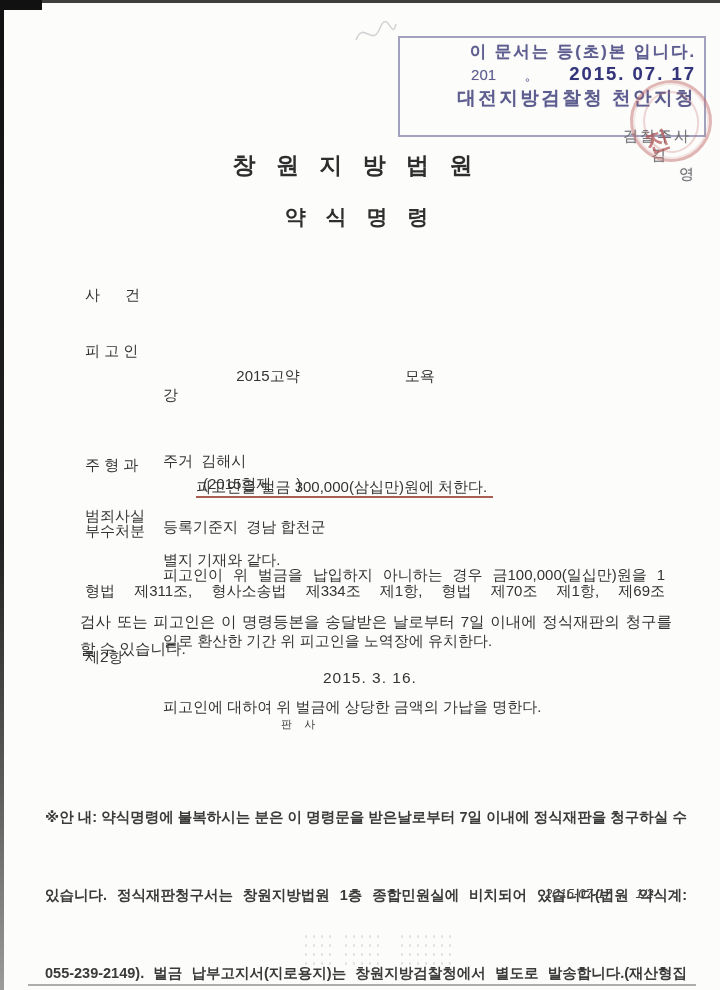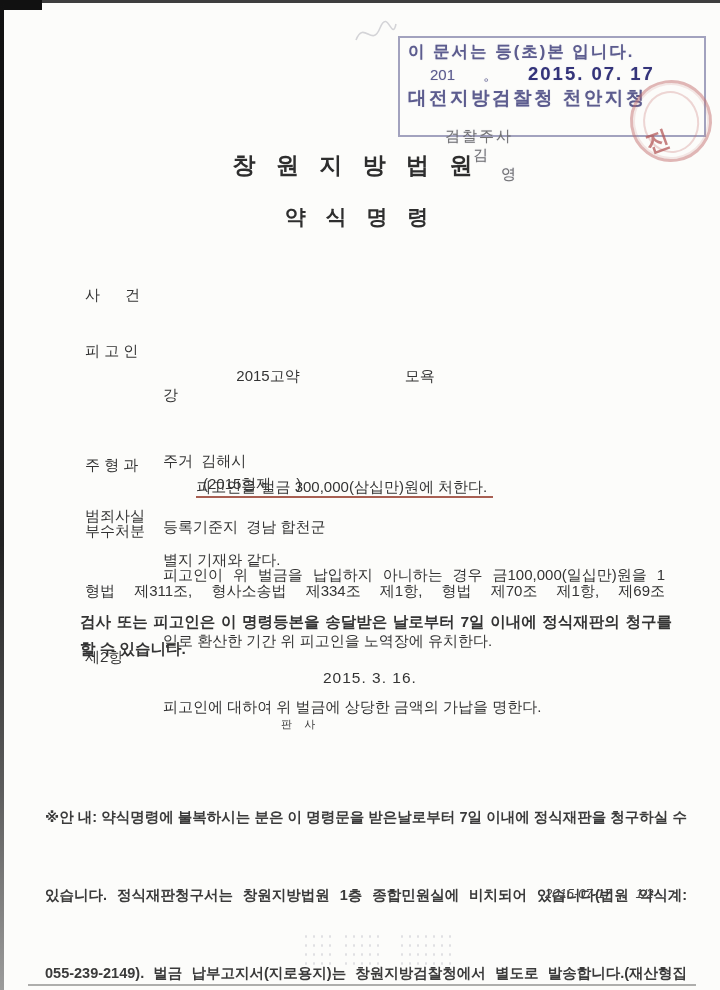--- a/index.html
+++ b/index.html
@@ -15,21 +15,21 @@
   .edge-left{position:absolute;left:0;top:0;width:4px;height:990px;
     background:linear-gradient(180deg,#111 0%,#222 55%,rgba(40,40,40,.75) 80%,rgba(60,60,60,.5) 100%);}
   .edge-bottom{position:absolute;left:28px;top:984px;width:668px;height:2px;background:#9a9a98;opacity:.8;}
   .pencil{position:absolute;left:352px;top:14px;opacity:.55;}
   
   .stamp{
     position:absolute;left:398px;top:36px;width:308px;height:101px;
     border:2px solid rgba(88,88,140,.55);
     box-sizing:border-box;padding:3px 8px 2px 8px;
     display:flex;flex-direction:column;justify-content:space-between;
-    color:#5c5c8e;text-shadow:0 0 1px rgba(90,90,150,.35);
+    color:#5c5c8e;text-shadow:0 0 1px rgba(90,90,150,.35);align-items:flex-end;
   }
   .s1{font-size:16.5px;letter-spacing:2px;font-weight:bold;white-space:pre;}
   .s2{font-size:15px;display:flex;align-items:baseline;padding-left:22px;white-space:pre;}
   .s2 .sdot{margin-left:28px;}
   .s2 .sdate{margin-left:30px;font-size:18.5px;font-weight:bold;color:#34347a;letter-spacing:2px;}
   .s3{font-size:18.5px;font-weight:bold;letter-spacing:2.5px;white-space:pre;}
   .s4{font-size:15px;letter-spacing:2px;white-space:pre;color:#737373;}
   .s4 .g1{margin-left:28px;}
   .s4 .g2{margin-left:56px;}
   .seal{
@@ -50,21 +50,21 @@
   
   .row{position:absolute;left:85px;width:580px;display:flex;font-size:15px;line-height:22px;}
   .lbl{width:78px;flex:0 0 78px;white-space:pre;}
   .val{flex:1;white-space:pre-wrap;}
   .vline{white-space:pre-wrap;}
   .row1{line-height:27px;gap:40px;}
   .spacer{display:inline-block;width:105px;}
   .u-red{border-bottom:2px solid #a85f52;padding-bottom:1px;padding-right:6px;margin-top:32px;}
   .jl{text-align:justify;text-align-last:justify;}
   
-  .notice{position:absolute;left:80px;top:608px;width:592px;font-size:15.5px;line-height:27px;font-weight:bold;}
+  .notice{position:absolute;left:80px;top:608px;width:592px;font-size:15.5px;line-height:27px;}
   .issue-date{position:absolute;left:323px;top:669px;font-size:15.5px;letter-spacing:1px;}
   .judge{position:absolute;left:281px;top:717px;font-size:11px;white-space:pre;}
   
   .footnote{position:absolute;left:45px;top:752px;width:642px;
     font-size:14.5px;font-weight:bold;line-height:26px;color:#3a3a3a;white-space:pre-wrap;}
   
   .pfooter{position:absolute;left:545px;top:886px;font-size:13px;color:#444;display:flex;font-style:italic;}
   .pfooter .pg{margin-left:24px;}
   
   .dotmatrix{position:absolute;left:302px;top:932px;width:150px;height:34px;opacity:.35;

